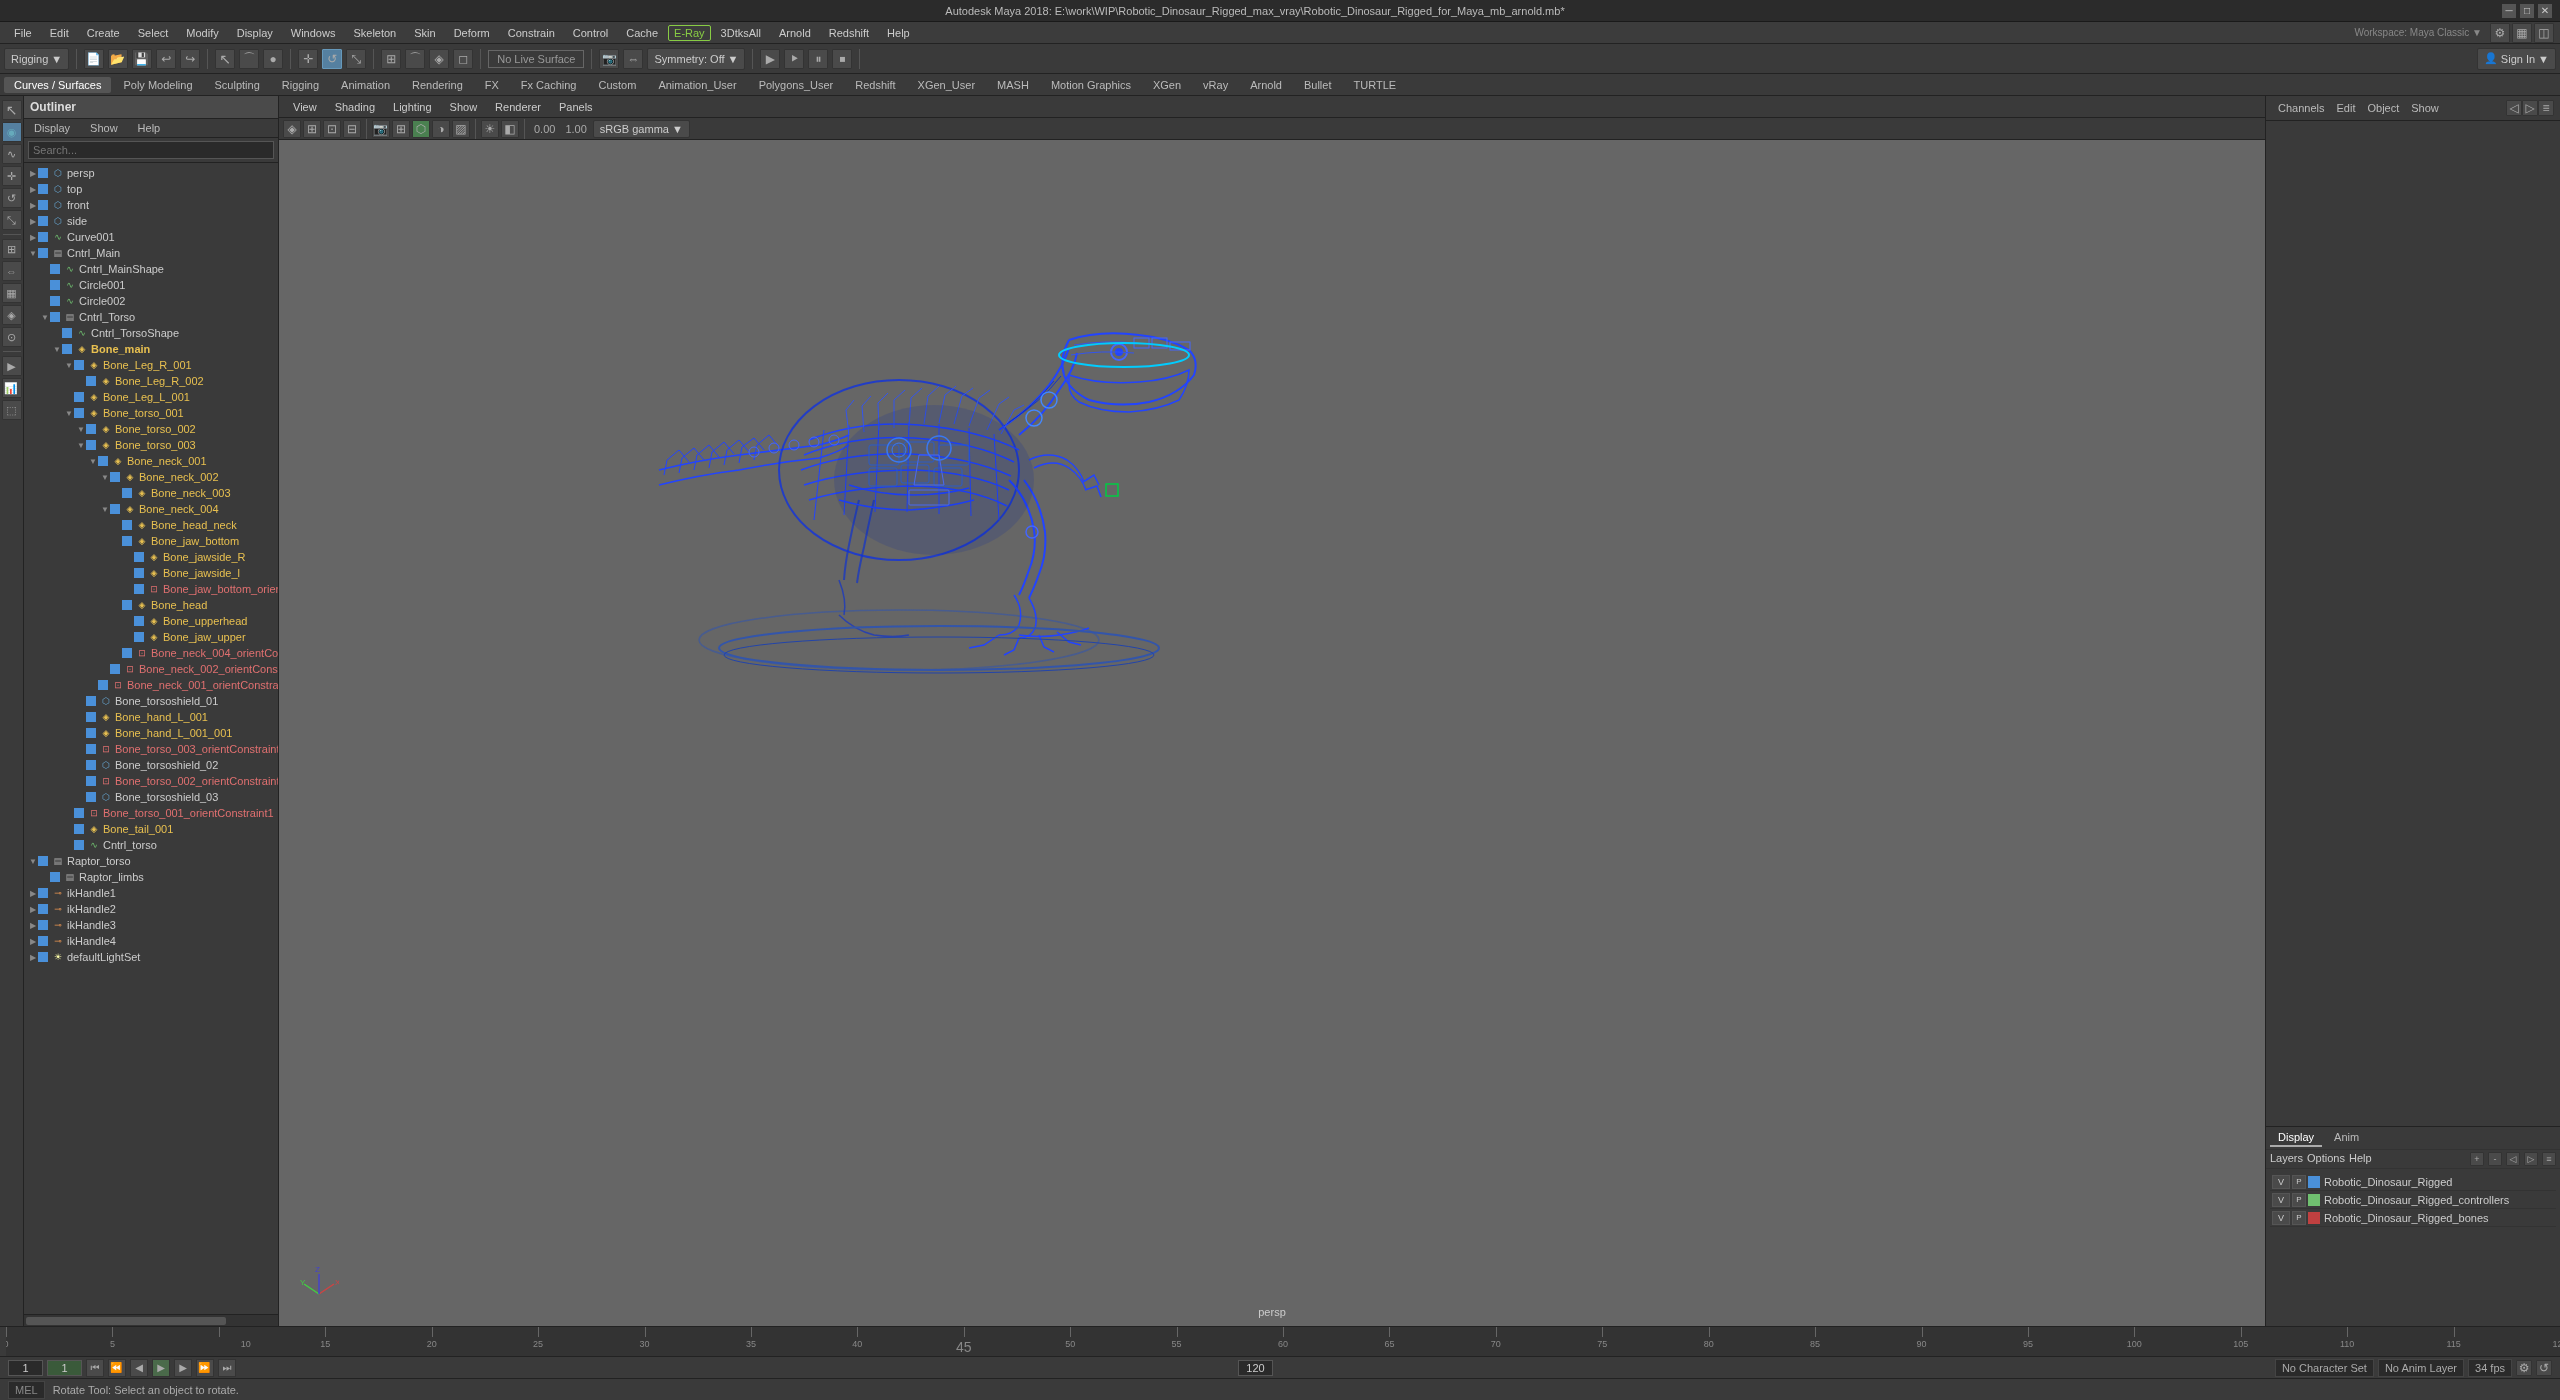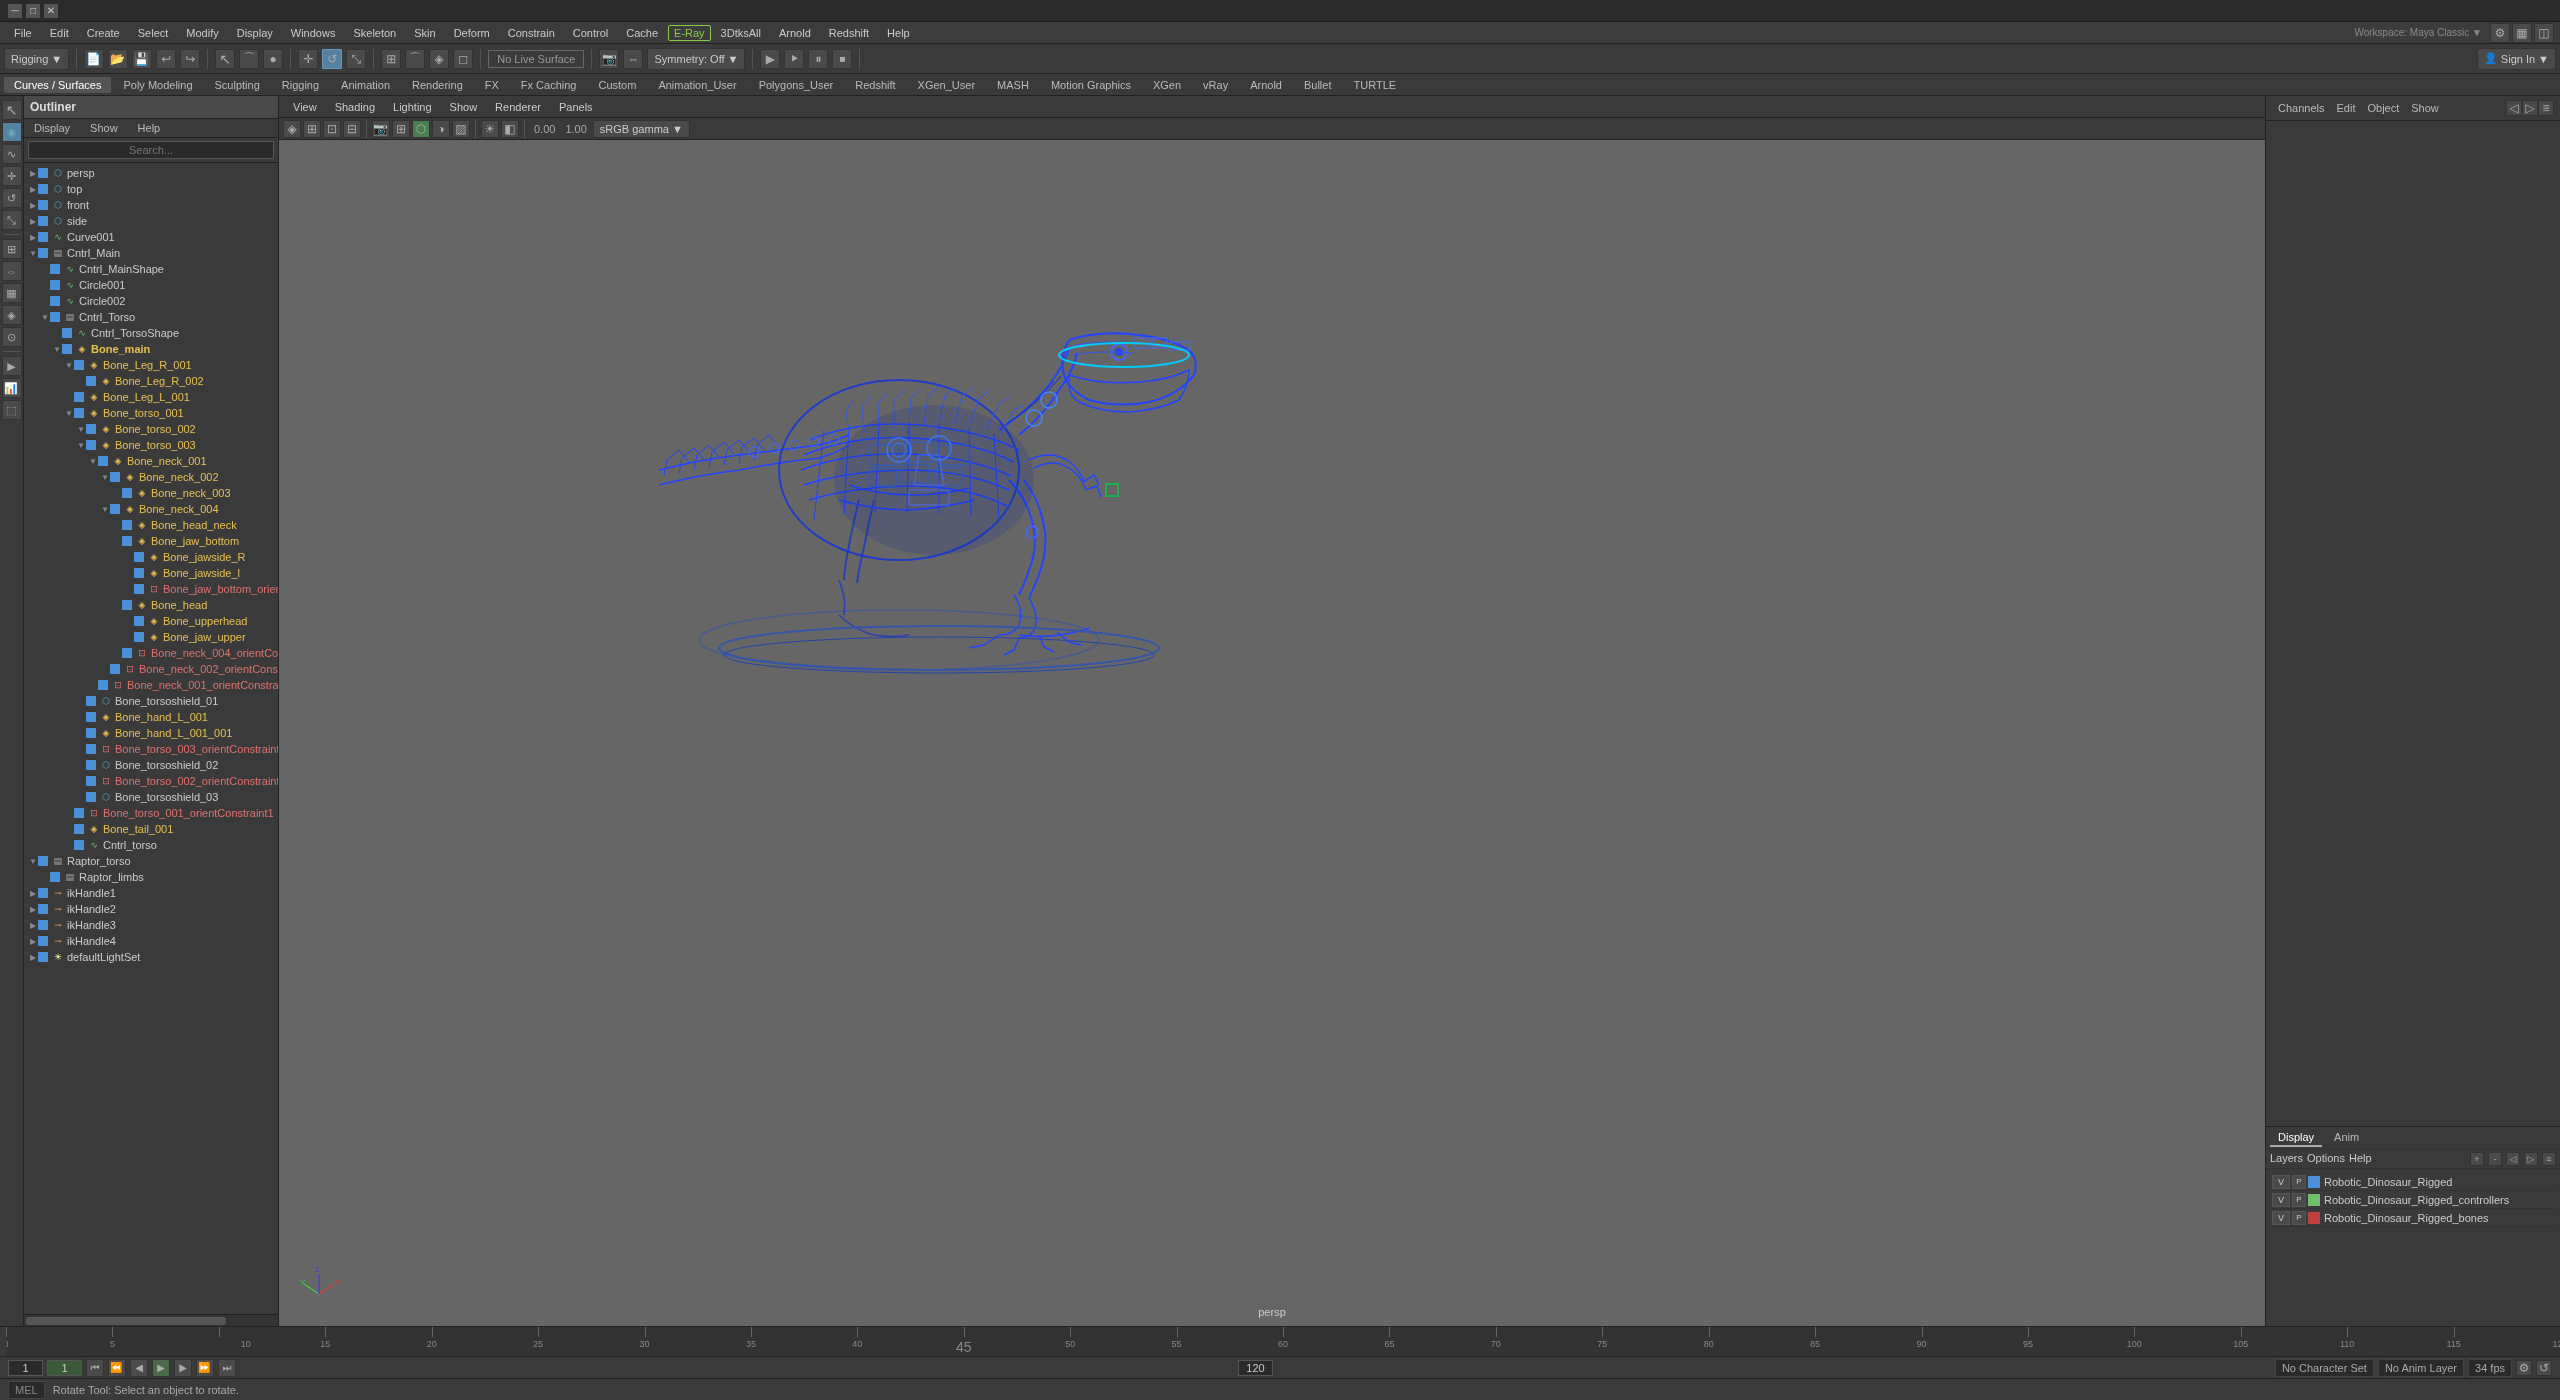--- a/index.html
+++ b/index.html
@@ -366,20 +366,21 @@
       color: #bbb;
       cursor: pointer;
     }
     .anim-tab.active { color: #fff; border-bottom: 2px solid #aaa; }
     .layer-option { cursor: pointer; }
   </style>
 </head>
 <body>
 
 <div id="title-bar">
+  <span class="title">Autodesk Maya 2018: E:\work\WIP\Robotic_Dinosaur_Rigged_max_vray\Robotic_Dinosaur_Rigged_for_Maya_mb_arnold.mb*</span>
   <div class="win-buttons">
     <button class="win-btn">─</button>
     <button class="win-btn">□</button>
     <button class="win-btn">✕</button>
   </div>
 </div>
 
 <div id="menu-bar">
   <span class="menu-item">File</span>
   <span class="menu-item">Edit</span>
@@ -500,21 +501,21 @@
   </div>
 
   <div id="left-panel">
     <div id="outliner-header">Outliner</div>
     <div id="outliner-tabs">
       <span class="outliner-tab">Display</span>
       <span class="outliner-tab">Show</span>
       <span class="outliner-tab">Help</span>
     </div>
     <div id="outliner-search">
-      <input type="text" placeholder="Search..." style="width: 100%; background: rgb(42, 42, 42); border: 1px solid rgb(85, 85, 85); color: rgb(204, 204, 204); font-size: 11px; padding: 2px 4px; outline: none; text-align: center;">
+      <input type="text" placeholder="Search..." style="width: 100%; background: rgb(42, 42, 42); border: 1px solid rgb(85, 85, 85); color: rgb(204, 204, 204); font-size: 11px; padding: 2px 4px; outline: none;">
     </div>
     <div id="outliner-tree">
 
     <div class="tree-item" style="padding-left: 4px;">
           <span class="tree-arrow">▶</span>
           <span style="width: 10px; height: 10px; background: rgb(74, 144, 217); margin-right: 3px; display: inline-block; flex-shrink: 0;"></span>
           <span class="tree-icon" style="color: rgb(106, 176, 224);">⬡</span>
           <span style="color: rgb(204, 204, 204);">persp</span>
         </div>
         <div class="tree-item" style="padding-left: 4px;">

